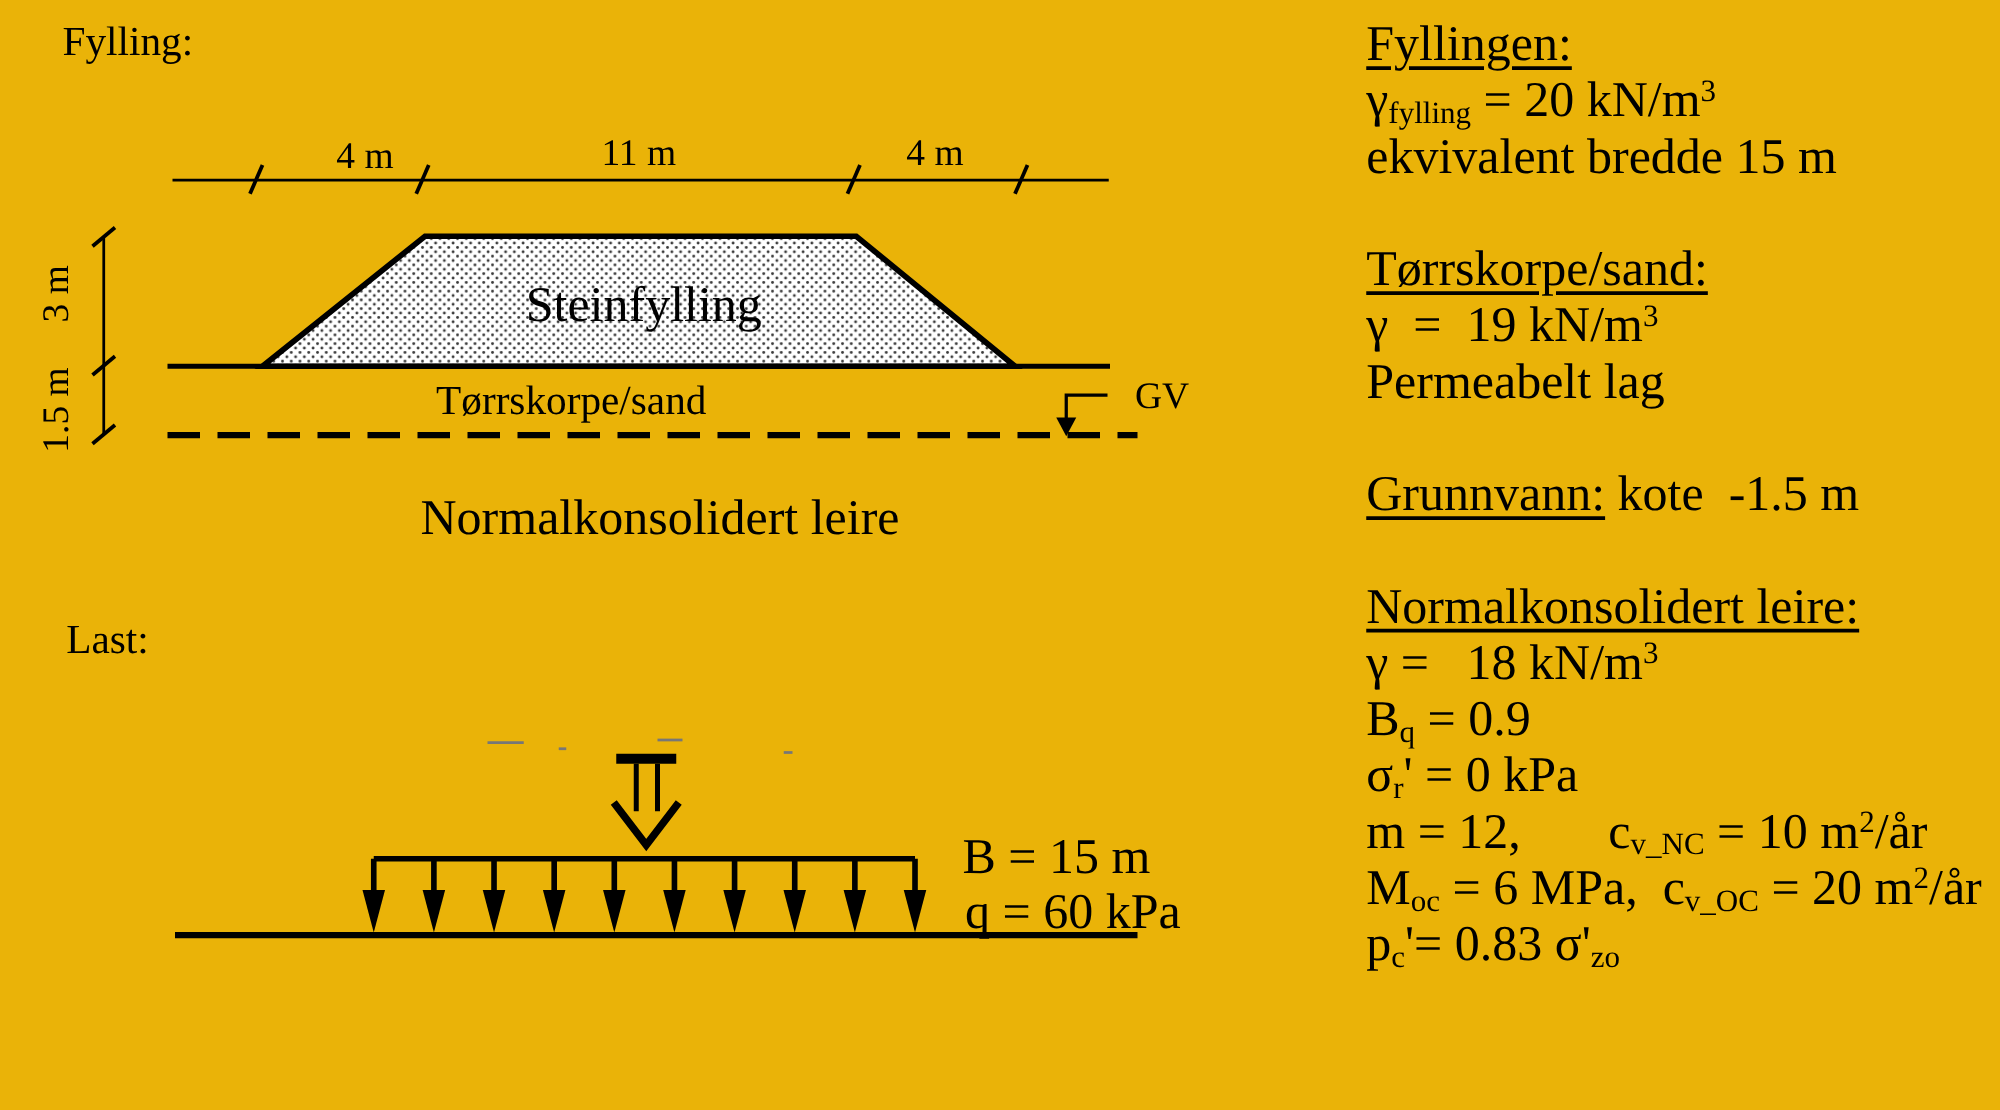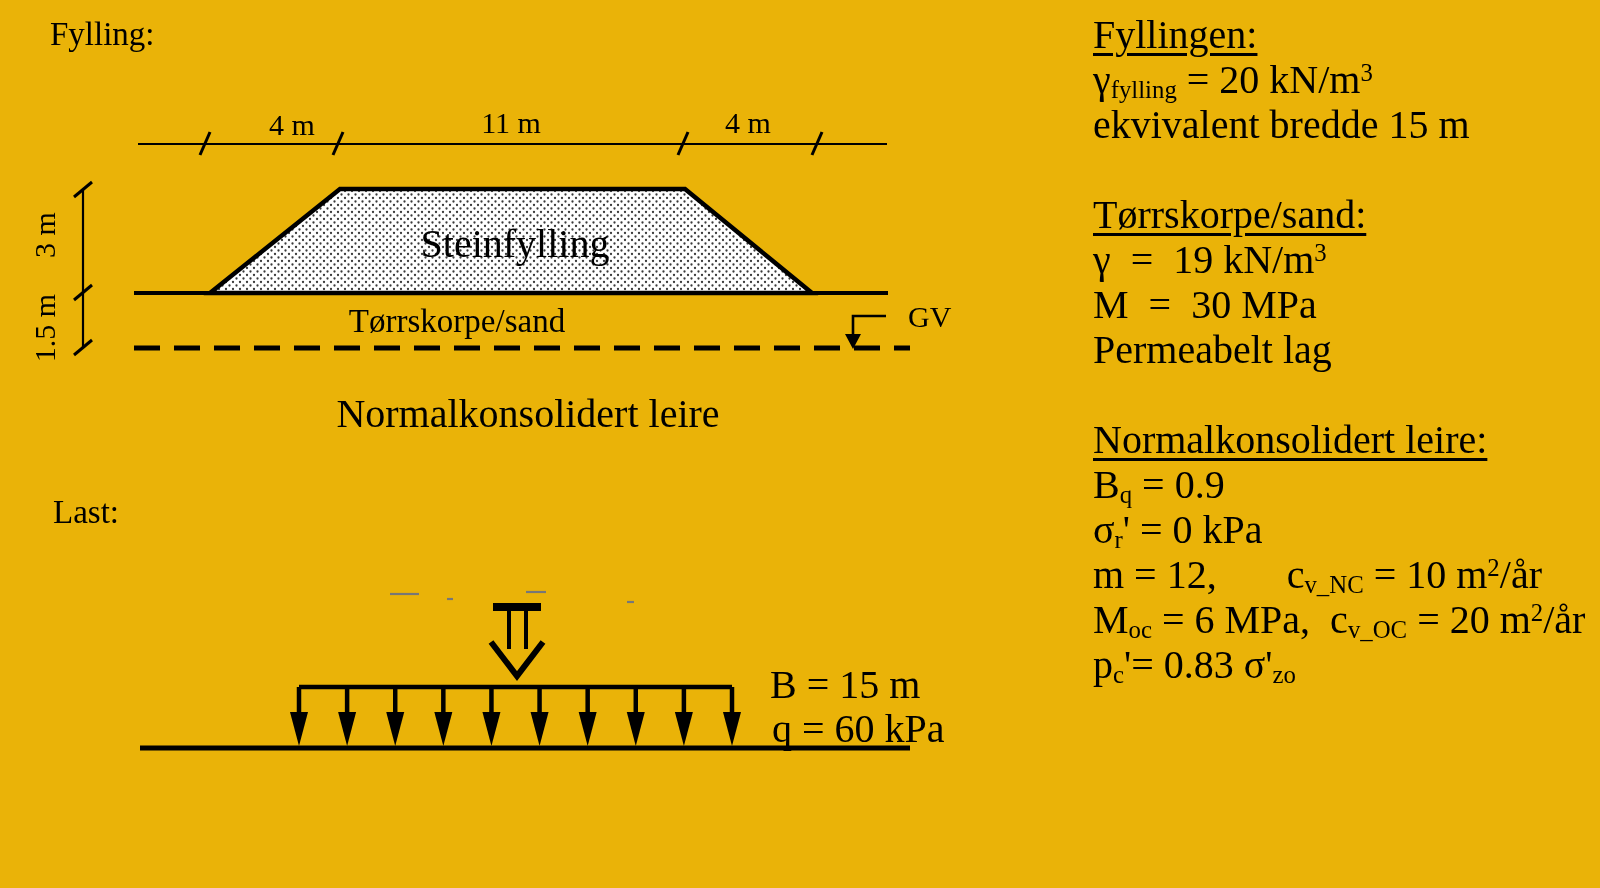--- a/index.html
+++ b/index.html
@@ -123,25 +123,28 @@
 
   <div class="rc">
       <div class="prop-section">
         <div class="prop-line"><span class="u">Fyllingen:</span></div>
         <div class="prop-line"><span>γ</span><sub>fylling</sub><span> = 20 kN/m</span><sup>3</sup></div>
         <div class="prop-line"><span>ekvivalent bredde 15 m</span></div>
       </div>
       <div class="prop-section">
         <div class="prop-line"><span class="u">Tørrskorpe/sand:</span></div>
         <div class="prop-line"><span>γ&nbsp; =&nbsp; 19 kN/m</span><sup>3</sup></div>
-        <div class="prop-line"><span>M&nbsp; =&nbsp; 30 MPa</span></div>
         <div class="prop-line"><span>Permeabelt lag</span></div>
       </div>
       <div class="prop-section">
+        <div class="prop-line"><span class="u">Grunnvann:</span><span>&nbsp;kote&nbsp; -1.5 m</span></div>
+      </div>
+      <div class="prop-section">
         <div class="prop-line"><span class="u">Normalkonsolidert leire:</span></div>
+        <div class="prop-line"><span>γ =&nbsp;&nbsp; 18 kN/m</span><sup>3</sup></div>
         <div class="prop-line"><span>B</span><sub>q</sub><span> = 0.9</span></div>
         <div class="prop-line"><span>σ</span><sub>r</sub><span>' = 0 kPa</span></div>
         <div class="prop-line"><span>m = 12,&nbsp;&nbsp;&nbsp;&nbsp;&nbsp;&nbsp;&nbsp;</span><span>c</span><sub>v_NC</sub><span> = 10 m</span><sup>2</sup><span>/år</span></div>
         <div class="prop-line"><span>M</span><sub>oc</sub><span> = 6 MPa,&nbsp; </span><span>c</span><sub>v_OC</sub><span> = 20 m</span><sup>2</sup><span>/år</span></div>
         <div class="prop-line"><span>p</span><sub>c</sub><span>'= 0.83 σ'</span><sub>zo</sub></div>
       </div>
     </div>
 
 </div>
 

